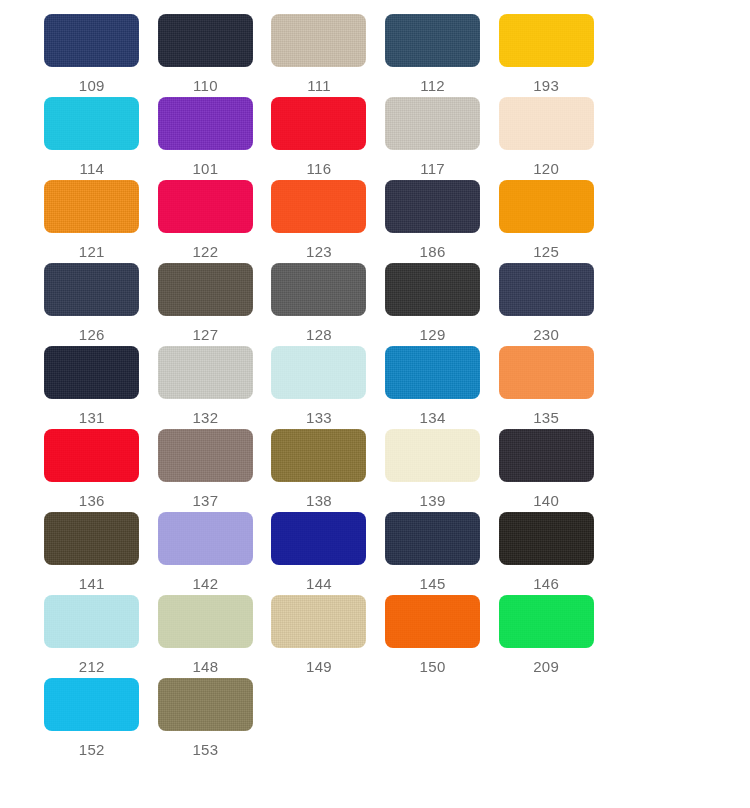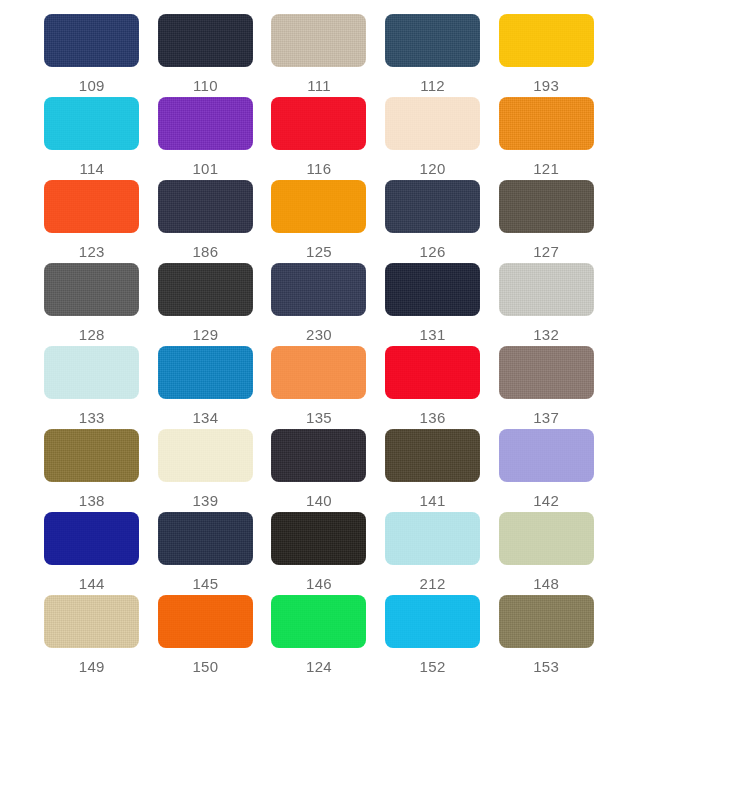--- a/index.html
+++ b/index.html
@@ -104,28 +104,36 @@
       </div>
       <div class="swatch-cell">
         <div class="swatch-chip" style="background: rgb(123, 44, 191);"></div>
         <div class="swatch-label">101</div>
       </div>
       <div class="swatch-cell">
         <div class="swatch-chip smooth" style="background: rgb(244, 18, 40);"></div>
         <div class="swatch-label">116</div>
       </div>
       <div class="swatch-cell">
+        <div class="swatch-chip" style="background: rgb(206, 201, 191);"></div>
+        <div class="swatch-label">117</div>
+      </div>
+      <div class="swatch-cell">
         <div class="swatch-chip smooth" style="background: rgb(248, 227, 205);"></div>
         <div class="swatch-label">120</div>
       </div>
       <div class="swatch-cell">
         <div class="swatch-chip" style="background: rgb(242, 142, 22);"></div>
         <div class="swatch-label">121</div>
       </div>
       <div class="swatch-cell">
+        <div class="swatch-chip smooth" style="background: rgb(239, 11, 82);"></div>
+        <div class="swatch-label">122</div>
+      </div>
+      <div class="swatch-cell">
         <div class="swatch-chip smooth" style="background: rgb(249, 81, 31);"></div>
         <div class="swatch-label">123</div>
       </div>
       <div class="swatch-cell">
         <div class="swatch-chip" style="background: rgb(47, 50, 71);"></div>
         <div class="swatch-label">186</div>
       </div>
       <div class="swatch-cell">
         <div class="swatch-chip smooth" style="background: rgb(244, 154, 9);"></div>
         <div class="swatch-label">125</div>
@@ -221,21 +229,21 @@
       <div class="swatch-cell">
         <div class="swatch-chip" style="background: rgb(221, 204, 163);"></div>
         <div class="swatch-label">149</div>
       </div>
       <div class="swatch-cell">
         <div class="swatch-chip smooth" style="background: rgb(244, 102, 11);"></div>
         <div class="swatch-label">150</div>
       </div>
       <div class="swatch-cell">
         <div class="swatch-chip smooth" style="background: rgb(18, 224, 83);"></div>
-        <div class="swatch-label">124</div>
+        <div class="swatch-label">209</div>
       </div>
       <div class="swatch-cell">
         <div class="swatch-chip smooth" style="background: rgb(22, 189, 236);"></div>
         <div class="swatch-label">152</div>
       </div>
       <div class="swatch-cell">
         <div class="swatch-chip" style="background: rgb(137, 127, 90);"></div>
         <div class="swatch-label">153</div>
       </div>
     </div>

